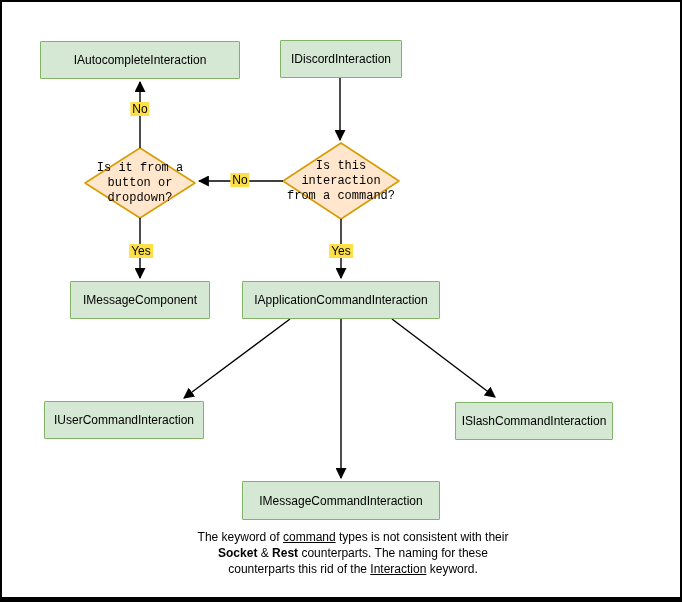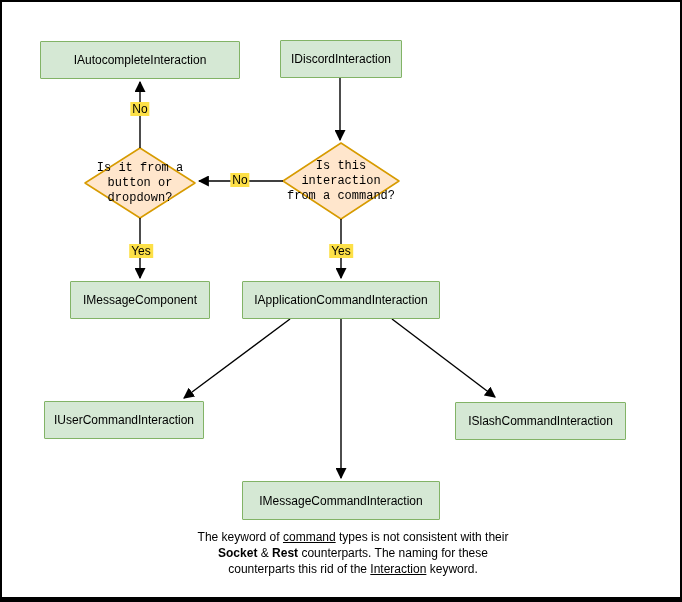--- a/index.html
+++ b/index.html
@@ -104,21 +104,21 @@
   <div class="node" style="left:40px; top:41px; width:200px; height:38px;">IAutocompleteInteraction</div>
 
   <div class="node" style="left:70px; top:281px; width:140px; height:38px;">IMessageComponent</div>
 
   <div class="node" style="left:280px; top:40px; width:122px; height:38px;">IDiscordInteraction</div>
 
   <div class="node" style="left:242px; top:281px; width:198px; height:38px;">IApplicationCommandInteraction</div>
 
   <div class="node" style="left:44px; top:401px; width:160px; height:38px;">IUserCommandInteraction</div>
 
-  <div class="node" style="left:455px; top:402px; width:171px; height:38px;">ISlashCommandInteraction</div>
+  <div class="node" style="left:455px; top:402px; width:158px; height:38px;">ISlashCommandInteraction</div>
 
   <div class="node" style="left:242px; top:481px; width:198px; height:39px;">IMessageCommandInteraction</div>
 
   <div class="decision-text" style="left:140px; top:183px; width:92px;">Is it from a button or dropdown?</div>
 
   <div class="decision-text" style="left:341px; top:181px; width:110px;">Is this interaction from a command?</div>
 
   <div class="edge-label" style="left:140px; top:109px;">No</div>
 
   <div class="edge-label" style="left:240px; top:180px;">No</div>

